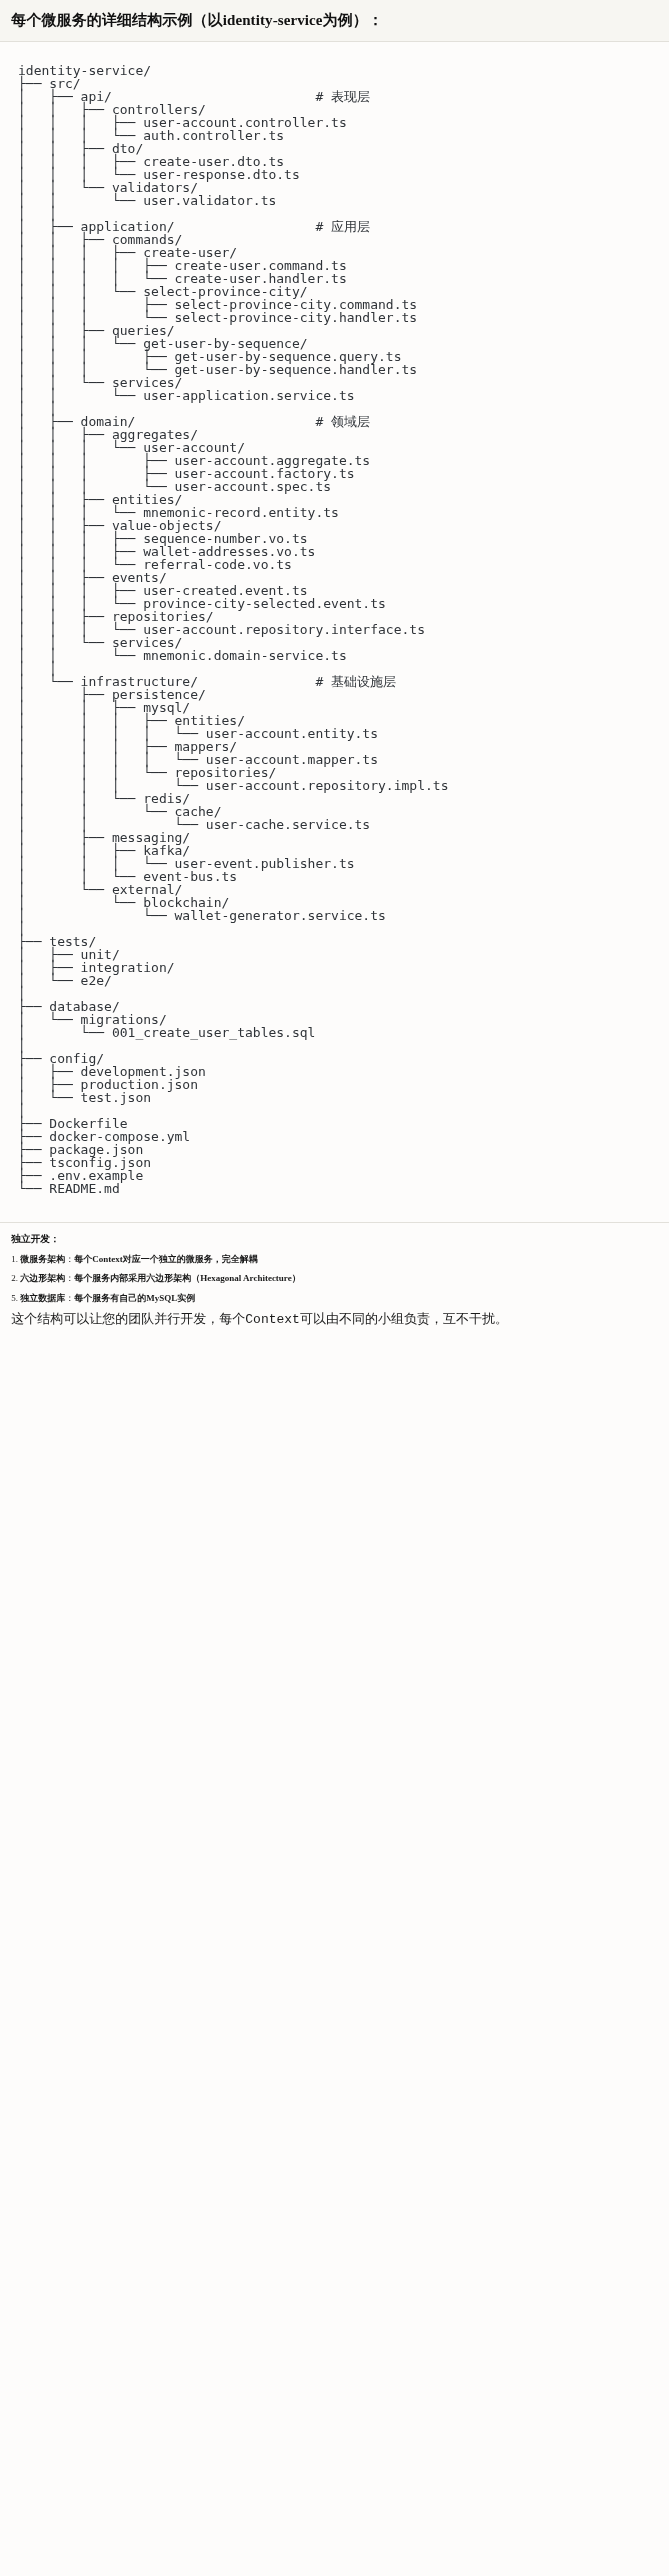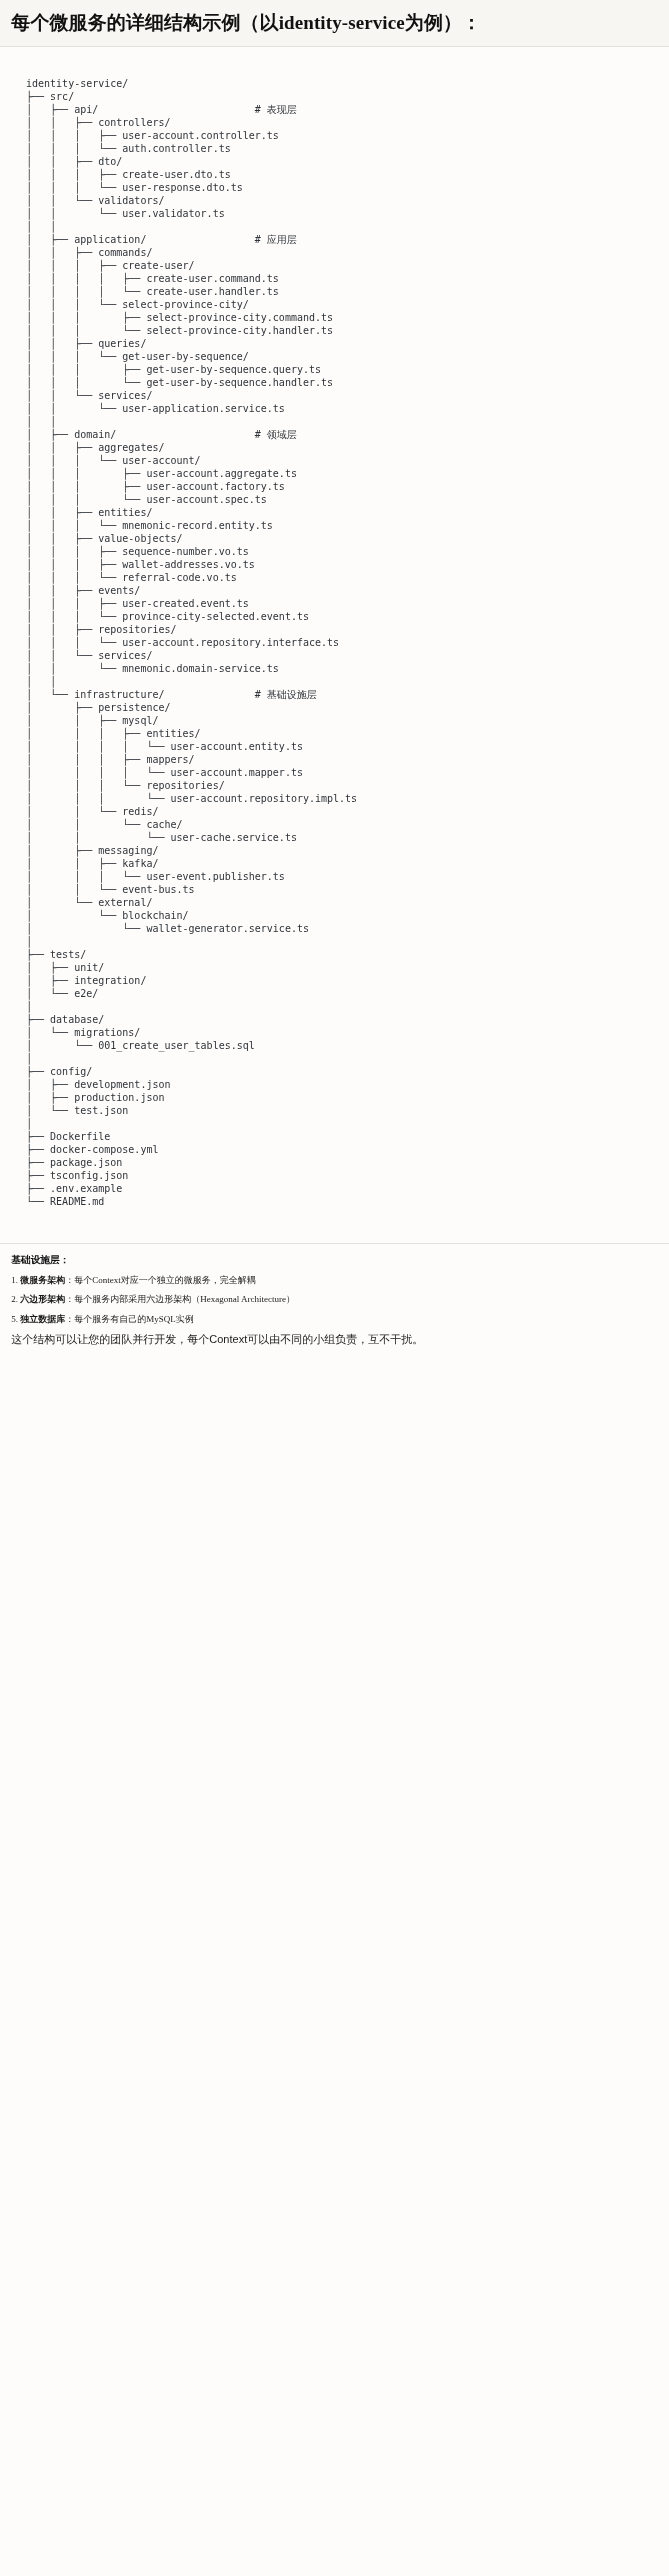--- a/index.html
+++ b/index.html
@@ -22,36 +22,36 @@
   
   .header-band {
     background: #f7f6f2;
     border-bottom: 0.6px solid #e2e0da;
     padding: 10.6px 11.3px 11.3px 11.3px;
     box-sizing: border-box;
   }
   .header-title {
     font-family: "Liberation Serif", "DejaVu Serif", serif;
     font-weight: bold;
-    font-size: 19px;
+    font-size: 15px;
     line-height: 1.25;
     letter-spacing: 0.1px;
     color: #111111;
     margin: 0;
   }
   
   .tree-block {
     background: #fdfcfb;
     padding: 14.4px 10px 10px 10px;
     box-sizing: border-box;
   }
   pre.tree {
-    margin: 16px;
+    margin: 8px;
     font-family: "DejaVu Sans Mono", "Liberation Mono", monospace;
-    font-size: 10px;
+    font-size: 13px;
     line-height: 13px;
     color: #2f3338;
     white-space: pre;
     letter-spacing: 0px;
     tab-size: 4;
   }
   
   .divider {
     border: none;
     border-top: 0.6px solid #e2e0da;
@@ -87,25 +87,25 @@
   .key-num {
     font-weight: normal;
   }
   .key-term {
     font-weight: bold;
   }
   .key-sep {
     font-weight: normal;
   }
   .key-desc {
-    font-weight: normal;
+    font-weight: bold;
   }
   .closing {
-    font-family: Liberation Sans, sans-serif;
-    font-size: 11px;
+    font-family: Liberation Mono, monospace;
+    font-size: 13px;
     color: #1a1a1a;
     line-height: 1.4;
     margin: 3.1px 0 0 0;
   }
 </style>
 </head>
 <body>
 
 <div class="page">
 
@@ -199,21 +199,21 @@
 ├── docker-compose.yml
 ├── package.json
 ├── tsconfig.json
 ├── .env.example
 └── README.md</pre>
   </div>
 
   <hr class="divider">
 
   <div class="key-block">
-    <div class="key-heading">基础设施层：</div>
+    <div class="key-heading">独立开发：</div>
 
     <ol class="key-list">
       <li>
         <span class="key-num">1.</span>
         <span class="key-term">微服务架构</span><span class="key-sep">：</span><span class="key-desc">每个Context对应一个独立的微服务，完全解耦</span>
       </li>
       <li>
         <span class="key-num">2.</span>
         <span class="key-term">六边形架构</span><span class="key-sep">：</span><span class="key-desc">每个服务内部采用六边形架构（Hexagonal Architecture）</span>
       </li>

